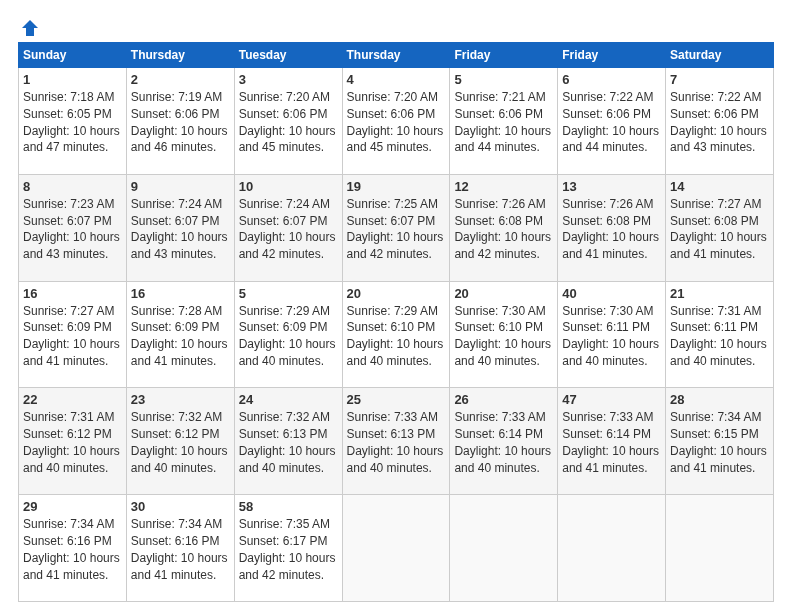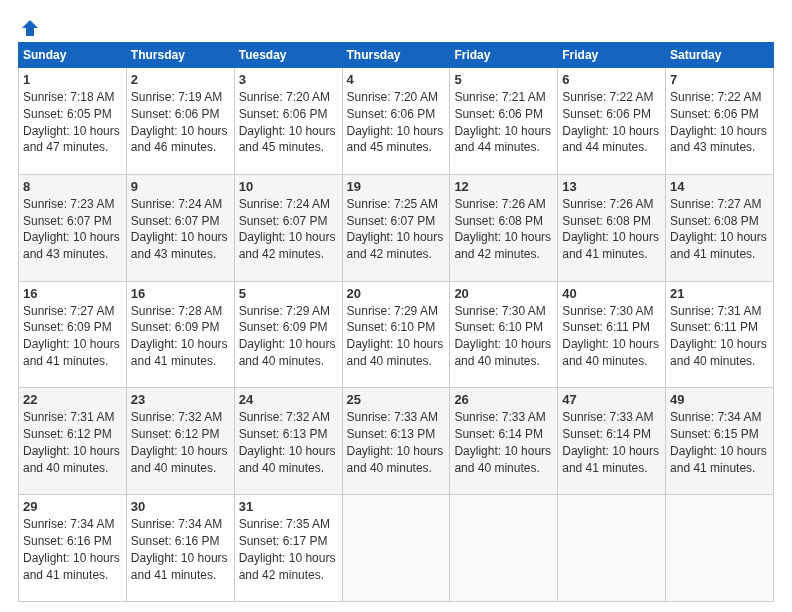--- a/index.html
+++ b/index.html
@@ -376,21 +376,21 @@
           <td>
         <span class="day-num">47</span>
         <div class="day-info">
           Sunrise: 7:33 AM<br>
           Sunset: 6:14 PM<br>
           Daylight: 10 hours<br>
           and 41 minutes.
         </div>
       </td>
           <td>
-        <span class="day-num">49</span>
+        <span class="day-num">28</span>
         <div class="day-info">
           Sunrise: 7:34 AM<br>
           Sunset: 6:15 PM<br>
           Daylight: 10 hours<br>
           and 41 minutes.
         </div>
       </td>
         </tr>
         <tr>
           <td>
@@ -405,21 +405,21 @@
           <td>
         <span class="day-num">30</span>
         <div class="day-info">
           Sunrise: 7:34 AM<br>
           Sunset: 6:16 PM<br>
           Daylight: 10 hours<br>
           and 41 minutes.
         </div>
       </td>
           <td>
-        <span class="day-num">31</span>
+        <span class="day-num">58</span>
         <div class="day-info">
           Sunrise: 7:35 AM<br>
           Sunset: 6:17 PM<br>
           Daylight: 10 hours<br>
           and 42 minutes.
         </div>
       </td>
           <td class="empty-cell"></td>
           <td class="empty-cell"></td>
           <td class="empty-cell"></td>

